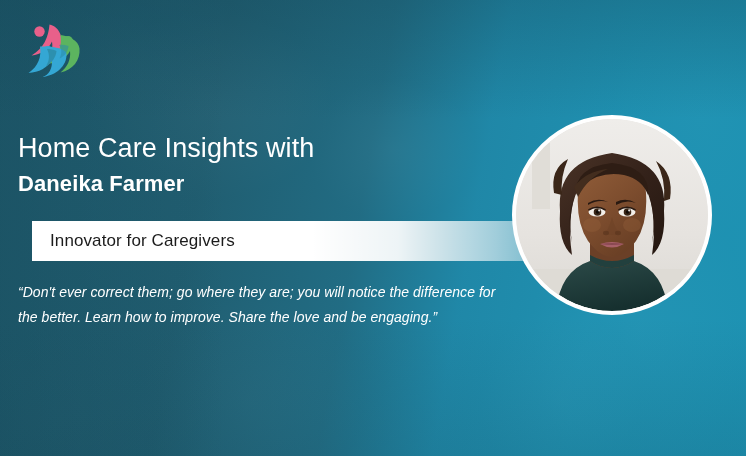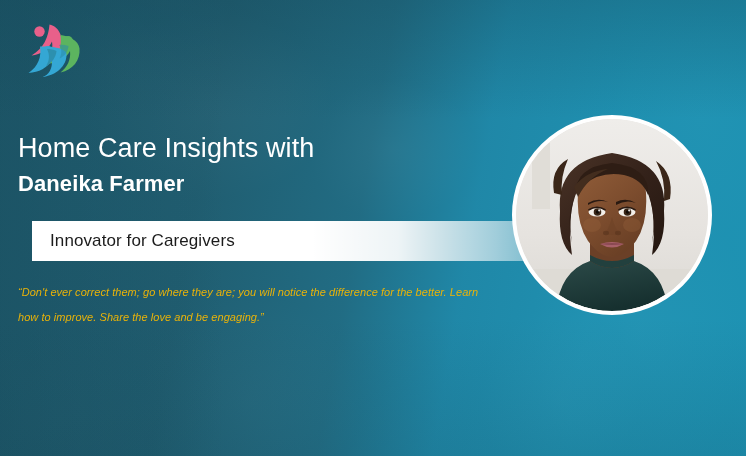--- a/index.html
+++ b/index.html
@@ -123,22 +123,22 @@
   }
 
   
   #quote-block {
     position: absolute;
     left: 18px;
     top: 280px;
     width: 480px;
   }
   #quote-text {
-    color: #eab308;
-    font-size: 11px;
+    color: #ffffff;
+    font-size: 14px;
     font-style: italic;
     line-height: 25px;
     letter-spacing: 0.05px;
   }
 
   
   #portrait {
     position: absolute;
     left: 512px;
     top: 115px;

